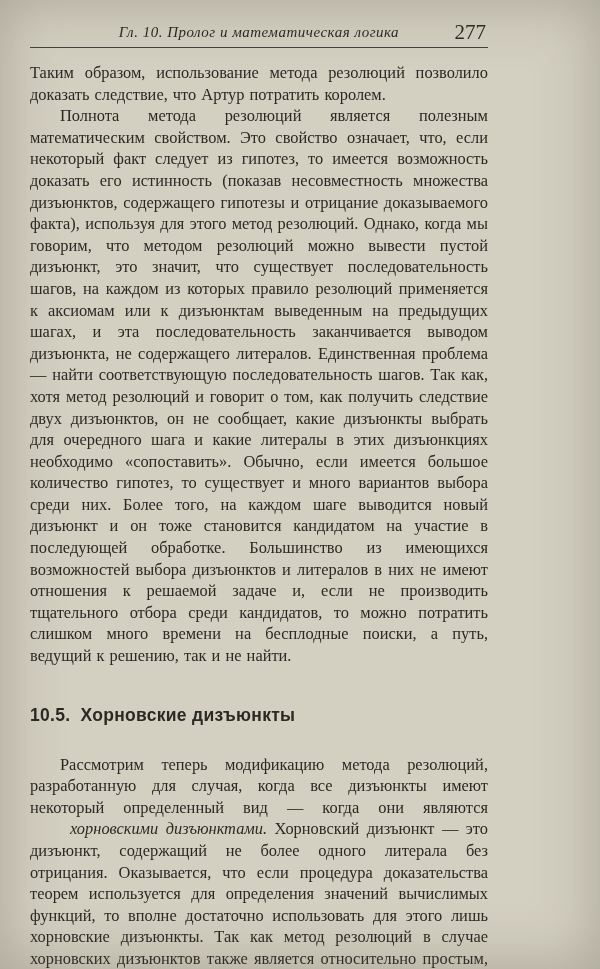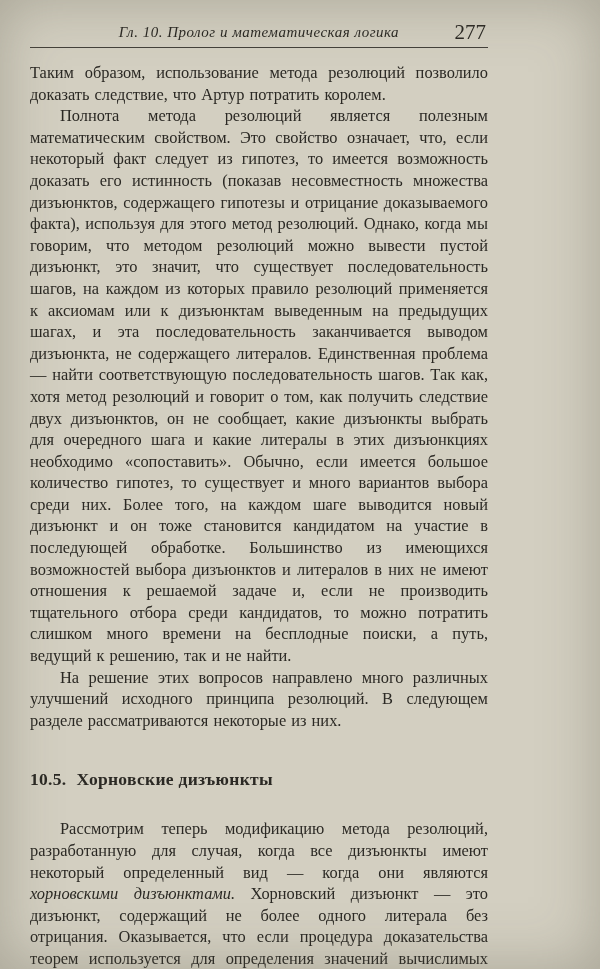--- a/index.html
+++ b/index.html
@@ -58,50 +58,50 @@
     font-size: 16.4px;
     line-height: 21.6px;
     text-align: justify;
     text-indent: 30px;
     word-spacing: 1px;
   }
   p.body-par.flush {
     text-indent: 0;
   }
   h2.section-heading {
-    font-family: Liberation Serif, serif;
+    font-family: Liberation Sans, sans-serif;
     font-weight: bold;
     font-size: 17.5px;
     margin: 38px 0 28px 0;
     letter-spacing: 0.3px;
   }
   h2.section-heading .sec-num {
     margin-right: 10px;
   }
   em.term {
     font-style: italic;
+    margin-left: 40px;
   }
 </style>
 </head>
 <body>
 
 <div class="page">
 
   <div class="running-head">
     <span class="chapter">Гл. 10. Пролог и математическая логика</span>
     <span class="folio">277</span>
   </div>
 
   <hr class="head-rule">
 
   <p class="body-par flush">Таким образом, использование метода резолюций позволило доказать следствие, что Артур потратить королем.</p>
 
   <p class="body-par">Полнота метода резолюций является полезным математическим свойством. Это свойство означает, что, если некоторый факт следует из гипотез, то имеется возможность доказать его истинность (показав несовместность множества дизъюнктов, содержащего гипотезы и отрицание доказываемого факта), используя для этого метод резолюций. Однако, когда мы говорим, что методом резолюций можно вывести пустой дизъюнкт, это значит, что существует последовательность шагов, на каждом из которых правило резолюций применяется к аксиомам или к дизъюнктам выведенным на предыдущих шагах, и эта последовательность заканчивается выводом дизъюнкта, не содержащего литералов. Единственная проблема — найти соответствующую последовательность шагов. Так как, хотя метод резолюций и говорит о том, как получить следствие двух дизъюнктов, он не сообщает, какие дизъюнкты выбрать для очередного шага и какие литералы в этих дизъюнкциях необходимо «сопоставить». Обычно, если имеется большое количество гипотез, то существует и много вариантов выбора среди них. Более того, на каждом шаге выводится новый дизъюнкт и он тоже становится кандидатом на участие в последующей обработке. Большинство из имеющихся возможностей выбора дизъюнктов и литералов в них не имеют отношения к решаемой задаче и, если не производить тщательного отбора среди кандидатов, то можно потратить слишком много времени на бесплодные поиски, а путь, ведущий к решению, так и не найти.</p>
 
-  <p class="body-par">На решение этих вопросов направлено много различных улучшений исходного принципа резолюций. В следующем разделе рассматриваются некоторые из них.</p>
 
   <h2 class="section-heading">
     <span class="sec-num">10.5.</span><span>Хорновские дизъюнкты</span>
   </h2>
 
   <p class="body-par"><span>Рассмотрим теперь модификацию метода резолюций, разработанную для случая, когда все дизъюнкты имеют некоторый определенный вид — когда они являются </span><em class="term">хорновскими дизъюнктами.</em><span> Хорновский дизъюнкт — это дизъюнкт, содержащий не более одного литерала без отрицания. Оказывается, что если процедура доказательства теорем используется для определения значений вычислимых функций, то вполне достаточно использовать для этого лишь хорновские дизъюнкты. Так как метод резолюций в случае хорновских дизъюнктов также является относительно простым, то естественно выбрать хорновские дизъюнкты в качестве основы для процедуры доказательства теорем, применяемой в практической системе программирования. Рас-</span></p>
 
 </div>
 
 <div class="scan-vignette"></div>

